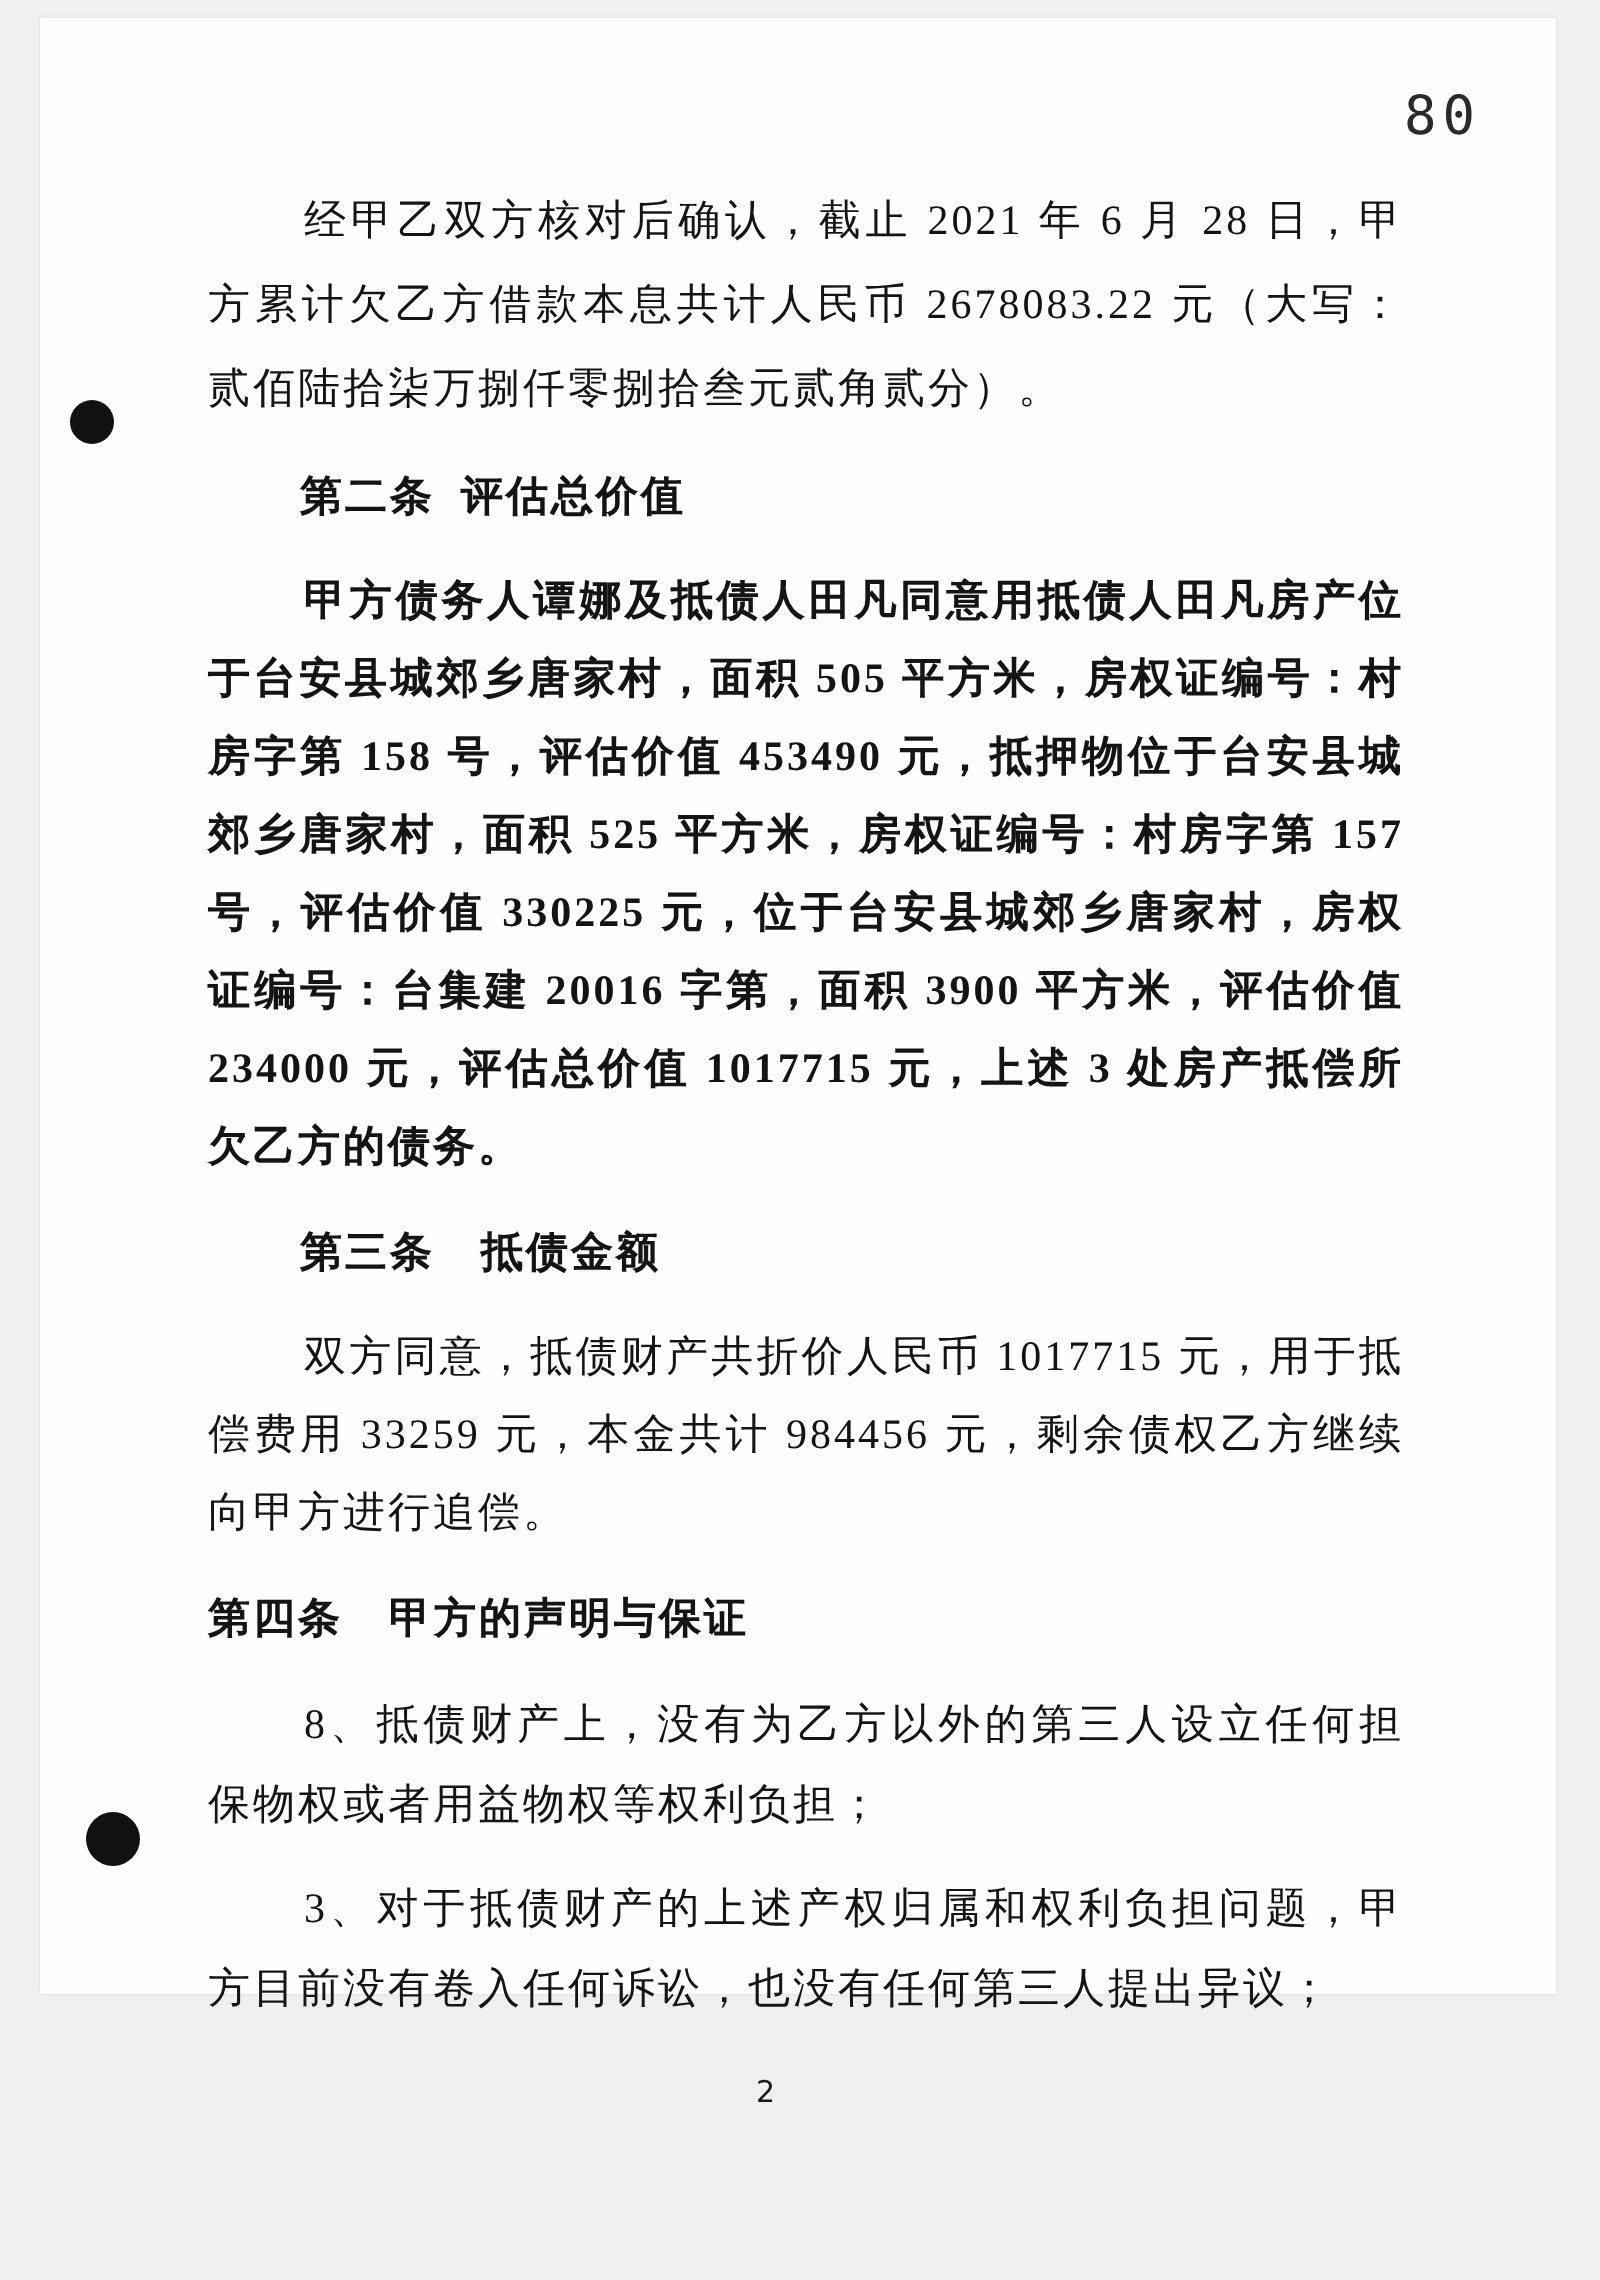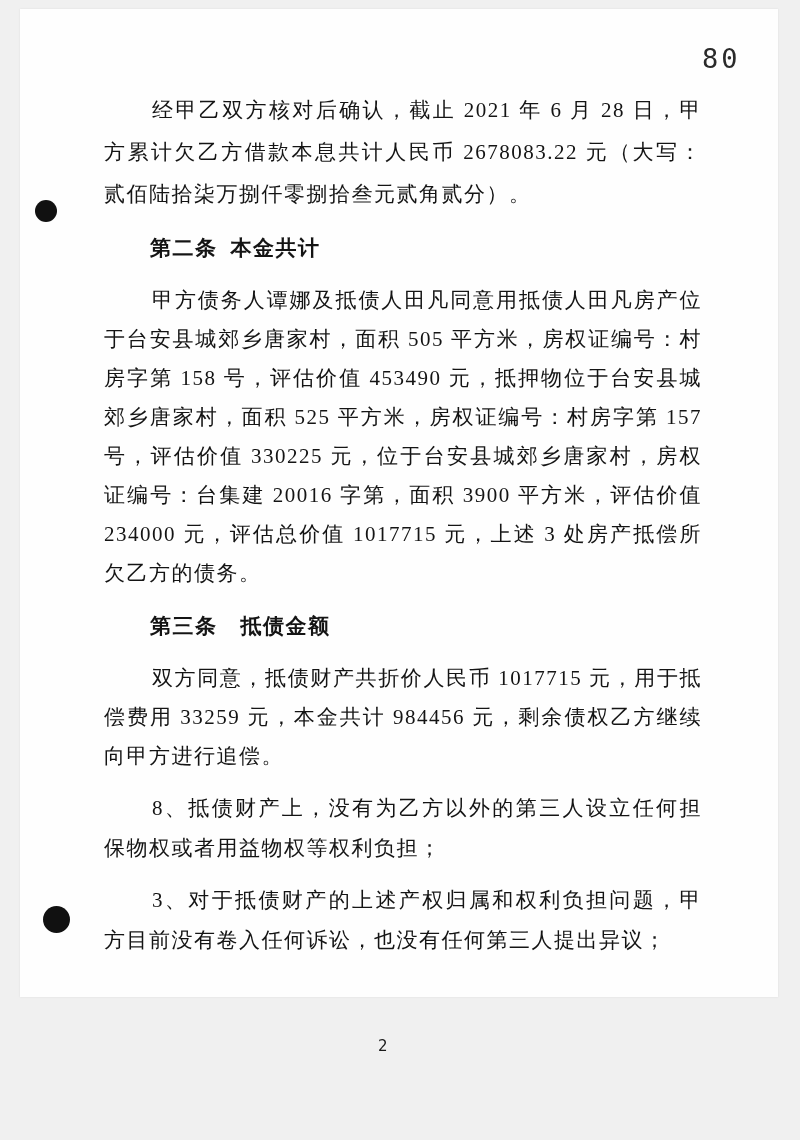--- a/index.html
+++ b/index.html
@@ -42,21 +42,21 @@
   .heading{
     font-weight:bold;
     line-height:42px;
     white-space:nowrap;
     text-align:left;
   }
   .heading.indented{padding-left:46px;}
   .gap-sm{display:inline-block;width:13px;}
   .gap-lg{display:inline-block;width:23px;}
   .mt-h2{margin-top:26px;}
-  .mt-p2{margin-top:12px;}
+  .mt-p2{margin-top:12px;font-weight:bold;}
   .mt-h3{margin-top:8px;}
   .mt-p3{margin-top:0;}
   .mt-h4{margin-top:14px;}
   .mt-i1{margin-top:16px;}
   .mt-i2{margin-top:20px;}
   .mt-i3{margin-top:18px;}
   .item{line-height:40px;text-indent:48px;}
   .item.single{line-height:42px;}
   .footer-num{
     position:absolute;
@@ -77,28 +77,29 @@
 <body>
 
 <div class="page">
 
   <div class="stamp">80</div>
 
   <div class="content">
 
     <p class="para first">经甲乙双方核对后确认，截止 2021 年 6 月 28 日，甲方累计欠乙方借款本息共计人民币 2678083.22 元（大写：贰佰陆拾柒万捌仟零捌拾叁元贰角贰分）。</p>
 
-    <p class="heading indented mt-h2"><span>第二条</span><span class="gap-sm"></span><span>本金共计</span></p>
+    <p class="heading indented mt-h2"><span>第二条</span><span class="gap-sm"></span><span>评估总价值</span></p>
 
     <p class="para mt-p2">甲方债务人谭娜及抵债人田凡同意用抵债人田凡房产位于台安县城郊乡唐家村，面积 505 平方米，房权证编号：村房字第 158 号，评估价值 453490 元，抵押物位于台安县城郊乡唐家村，面积 525 平方米，房权证编号：村房字第 157 号，评估价值 330225 元，位于台安县城郊乡唐家村，房权证编号：台集建 20016 字第，面积 3900 平方米，评估价值 234000 元，评估总价值 1017715 元，上述 3 处房产抵偿所欠乙方的债务。</p>
 
     <p class="heading indented mt-h3"><span>第三条</span><span class="gap-lg"></span><span>抵债金额</span></p>
 
     <p class="para mt-p3">双方同意，抵债财产共折价人民币 1017715 元，用于抵偿费用 33259 元，本金共计 984456 元，剩余债权乙方继续向甲方进行追偿。</p>
 
+    <p class="heading mt-h4"><span>第四条</span><span class="gap-lg"></span><span>甲方的声明与保证</span></p>
 
 
     <p class="item mt-i2">8、抵债财产上，没有为乙方以外的第三人设立任何担保物权或者用益物权等权利负担；</p>
 
     <p class="item mt-i3">3、对于抵债财产的上述产权归属和权利负担问题，甲方目前没有卷入任何诉讼，也没有任何第三人提出异议；</p>
 
   </div>
 
   <div class="footer-num">2</div>
 

